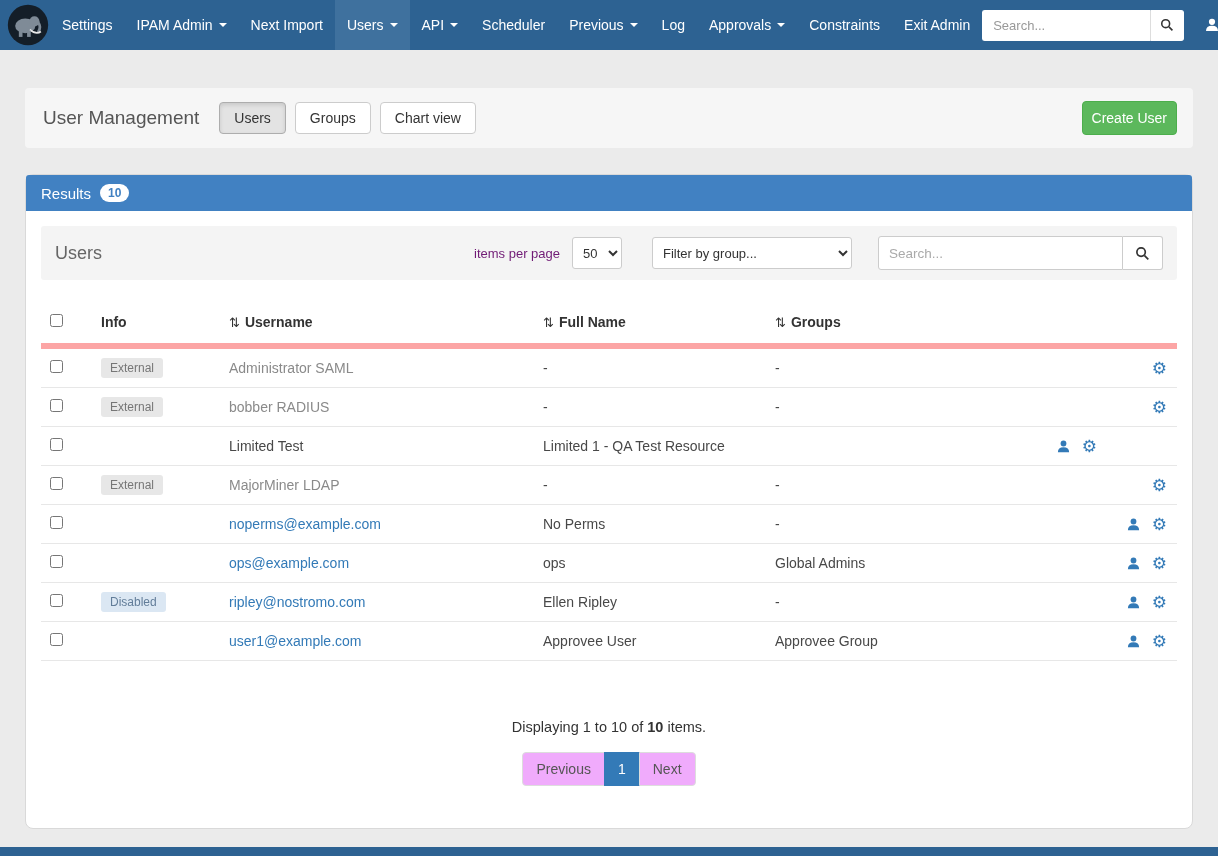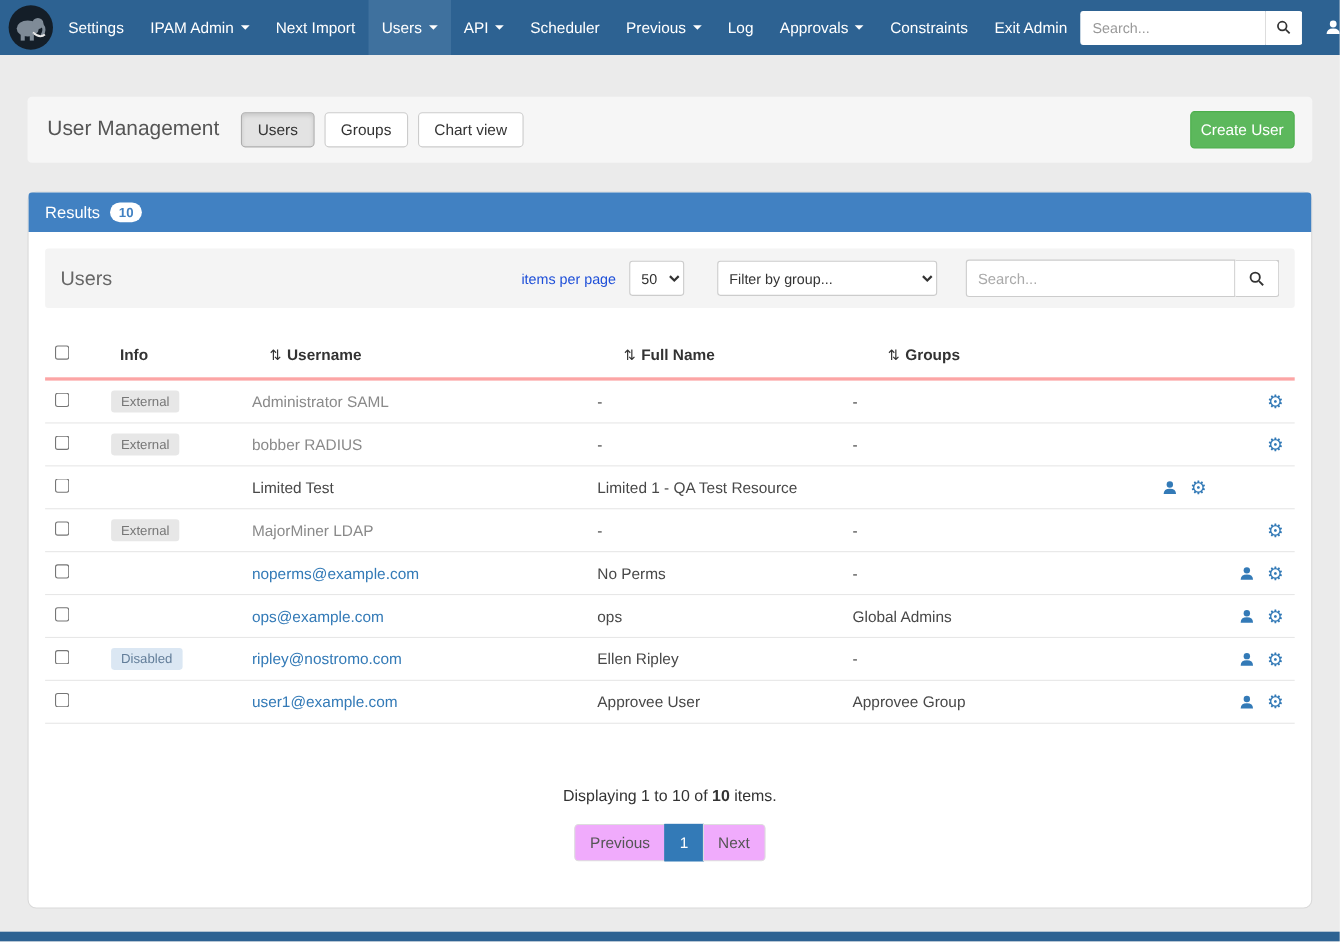--- a/index.html
+++ b/index.html
@@ -79,21 +79,21 @@
     background:#fff;color:var(--panel-header);border-radius:10px;
     font-size:12px;font-weight:bold;padding:2px 8px;line-height:1.2;
   }
   .panel-body{padding:15px 15px 42px;}
   .toolbar{
     background:#f4f4f4;border-radius:3px;padding:10px 14px;
     display:flex;align-items:center;
   }
   .toolbar-title{font-size:18px;color:#666;}
   .toolbar-right{margin-left:auto;display:flex;align-items:center;gap:12px;}
-  .ipp-label{font-size:13px;color:#1d4ed8;}
+  .ipp-label{font-size:13px;color:#701a75;}
   select{
     font-family:"Liberation Sans",sans-serif;font-size:13px;color:#333;
     height:32px;border:1px solid #ccc;border-radius:3px;background:#fff;padding:0 6px;cursor:pointer;
   }
   .ipp-select{width:50px;}
   .group-filter{width:200px;margin-left:18px;}
   .search-group{display:flex;margin-left:14px;}
   .search-group input{
     width:245px;height:34px;border:1px solid #ccc;border-radius:3px 0 0 3px;
     padding:0 10px;font-size:13.5px;outline:none;font-family:"Liberation Sans",sans-serif;color:#333;
@@ -105,22 +105,21 @@
     display:flex;align-items:center;justify-content:center;
   }
   
   .t-header,.t-row{
     display:grid;
     grid-template-columns:46px 128px 314px 232px 1fr 70px;
     align-items:center;
   }
   .t-header{
     margin-top:24px;padding:10px 0 13px;font-size:14px;font-weight:bold;color:#333;
-    border-bottom:3px solid #fca5a5;
-    gap:8px;
+    border-bottom:6px solid #fca5a5;
   }
   .cell{padding-left:14px;}
   .cell-check{padding-left:9px;}
   .sortable{cursor:pointer;}
   .sort-icon{font-weight:normal;color:#333;margin-right:5px;font-size:13px;}
   .t-row{min-height:39px;border-bottom:1px solid #e7e7e7;font-size:14px;color:#484848;}
   .username.link{color:var(--link);cursor:pointer;}
   .username.plain{color:#8a8a8a;}
   .badge{
     display:inline-block;font-size:12px;border-radius:3px;padding:4px 9px;line-height:1;

